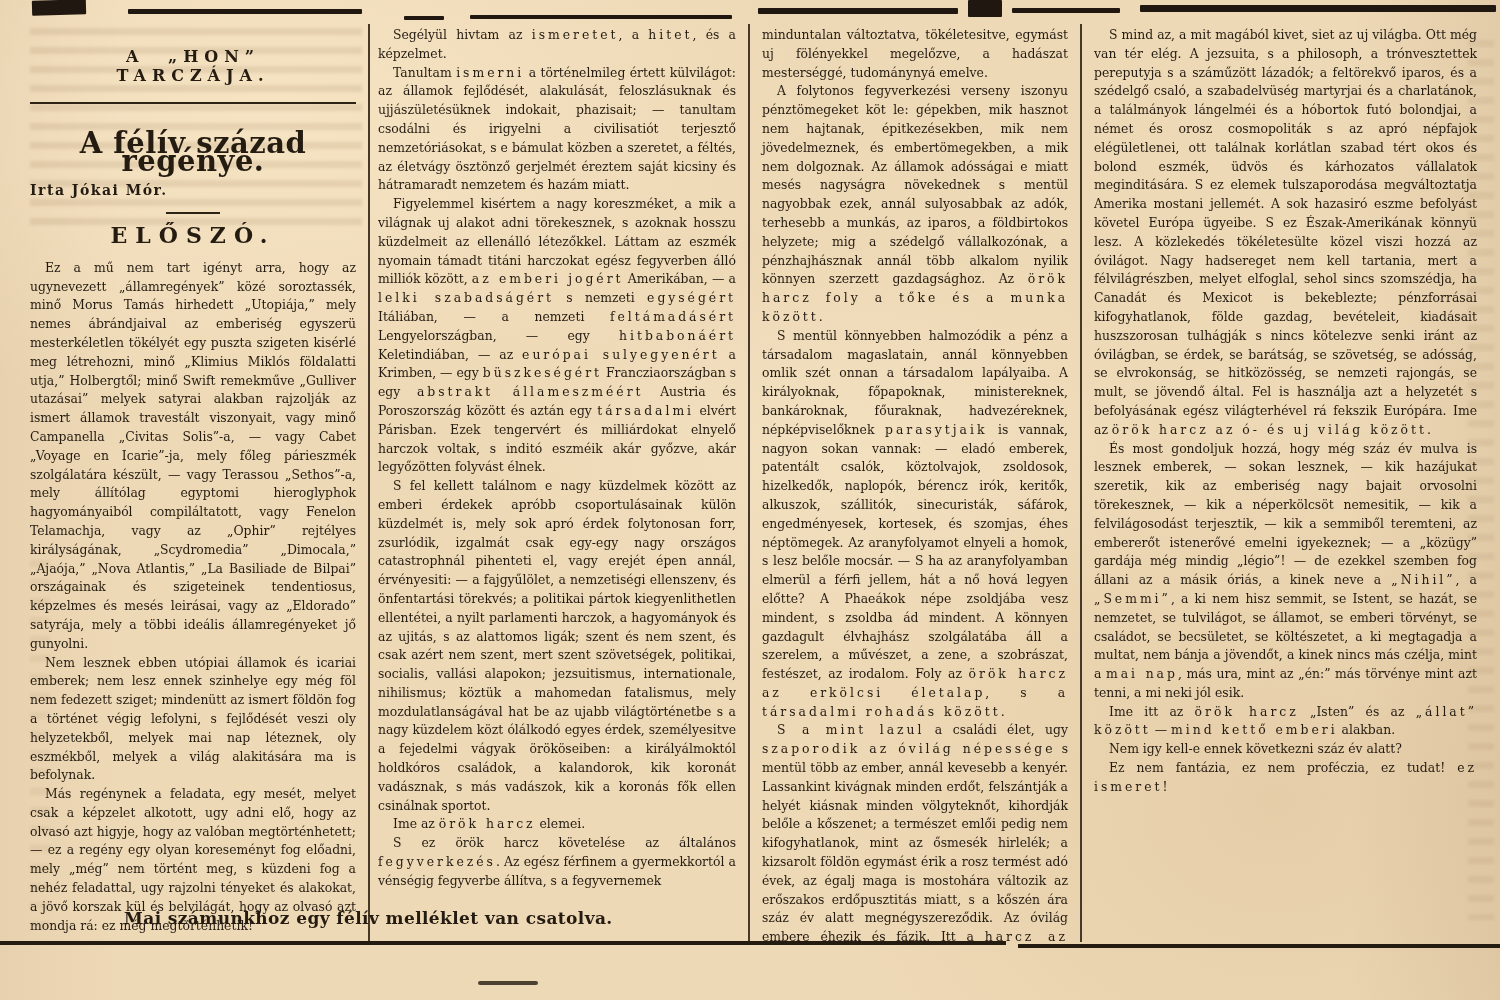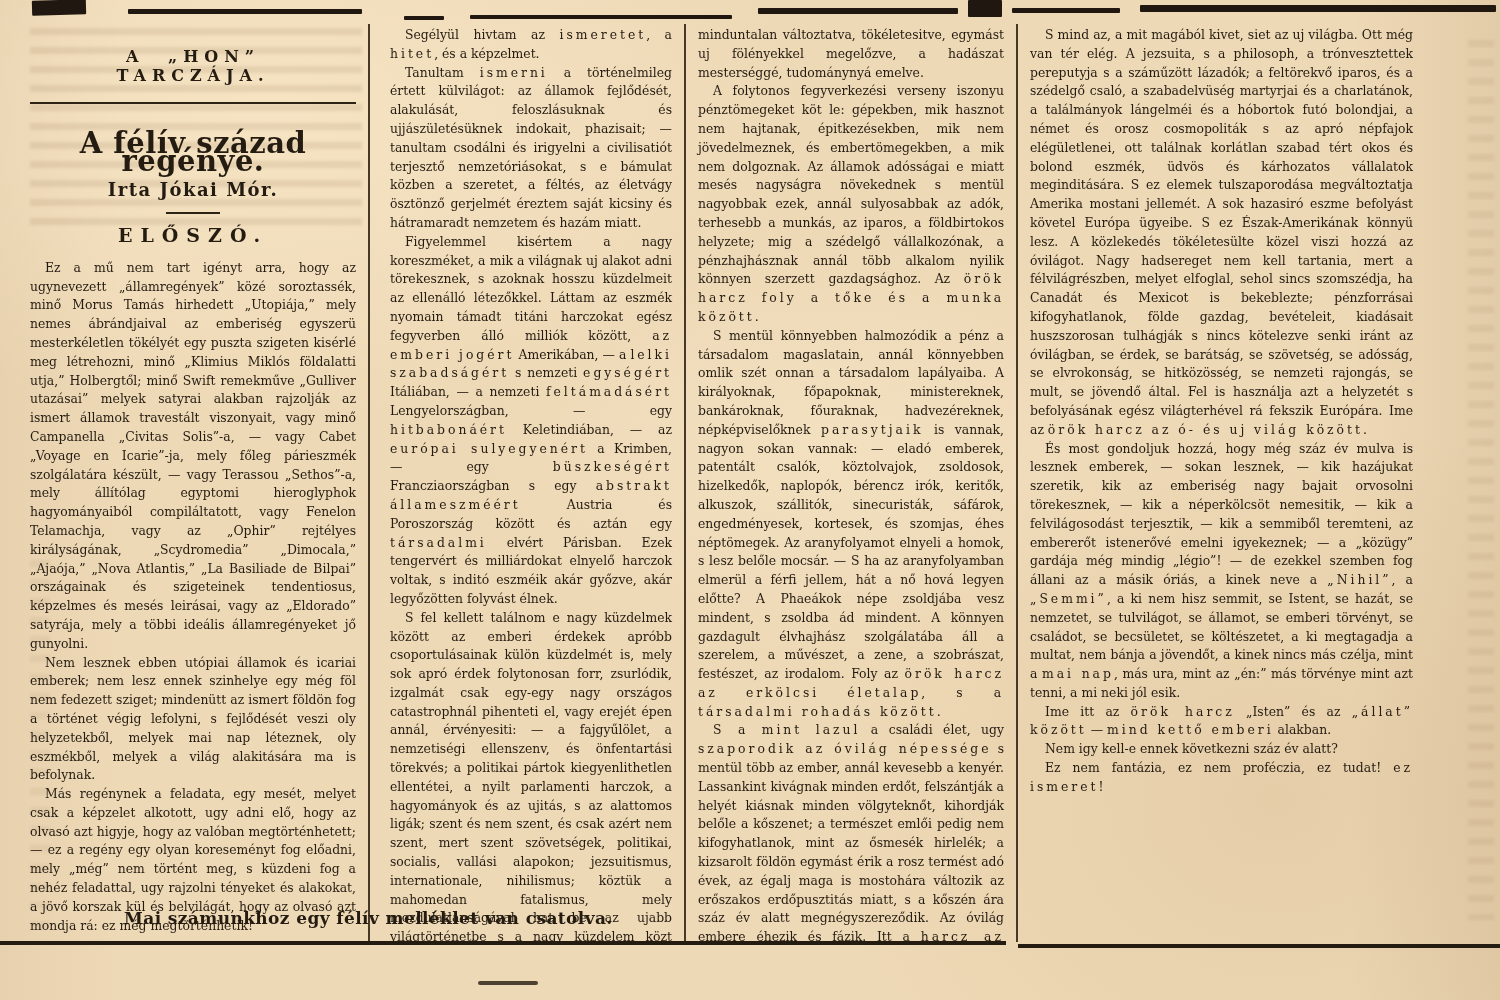--- a/index.html
+++ b/index.html
@@ -34,41 +34,41 @@
   .m7{left:1140px;top:5px; width:356px; height:7px;}
   .m8{left:404px; top:16px;width:40px;  height:4px;}
 
   .cols{
     position:absolute; left:28px; top:24px; right:0; bottom:58px;
     display:flex; align-items:stretch;
   }
   .col{ padding:2px 12px 0 2px; box-sizing:border-box; overflow:hidden;
         font-size:12.4px; line-height:18.8px; text-align:justify;}
   .col1{width:340px;}
-  .col2{width:316px; border-left:2px solid #473828; padding-left:20px;}
+  .col2{width:380px; border-left:2px solid #473828; padding-left:8px;}
   .col3{width:332px; border-left:2px solid #473828; padding-left:12px;}
   .col4{width:401px; border-left:2px solid #473828; padding-left:12px; padding-right:4px;}
   .col p{margin:0; text-indent:15px;}
   .col p.cont{text-indent:0;}
   .sperr{letter-spacing:.24em;}
 
   .masthead{
     margin:22px 8px 0 8px; text-align:center;
     font-size:16px; font-weight:bold; letter-spacing:6px; word-spacing:12px;
   }
   .mast-rule{border:0; border-top:2.5px solid #2c2216; margin:16px 0 0 0;}
   .art-title{
     margin:30px 0 0 0; text-align:center;
     font-size:29px; font-weight:bold; letter-spacing:.5px;
   }
-  .byline{margin:10px 0 0 0; text-align:center; font-size:18px; font-weight:bold; letter-spacing:1.5px;}
+  .byline{margin:10px 0 0 0; font-size:14px; font-weight:bold; letter-spacing:1.5px;}
   .sec-rule{border:0; border-top:2.5px solid #2c2216; width:54px; margin:12px auto 0 auto;}
   .sec-head{
     margin:12px 0 14px 0; text-align:center;
-    font-size:19px; font-weight:bold; letter-spacing:8px;
+    font-size:22px; font-weight:bold; letter-spacing:8px;
   }
 
   .bottom-rules{position:absolute; left:0; top:941px; width:1500px; height:8px;}
   .bottom-rules .seg1{position:absolute; left:0;     top:0;   width:1006px; height:4px; background:#241b11;}
   .bottom-rules .seg2{position:absolute; left:1018px; top:3px; width:482px;  height:4px; background:#241b11;}
   .footer-note{
     position:absolute; left:124px; top:908px;
     font-size:17px; font-weight:bold; letter-spacing:.4px; color:#241b11;
   }
   .footer-smudge{position:absolute; left:478px; top:981px; width:60px; height:4px;

